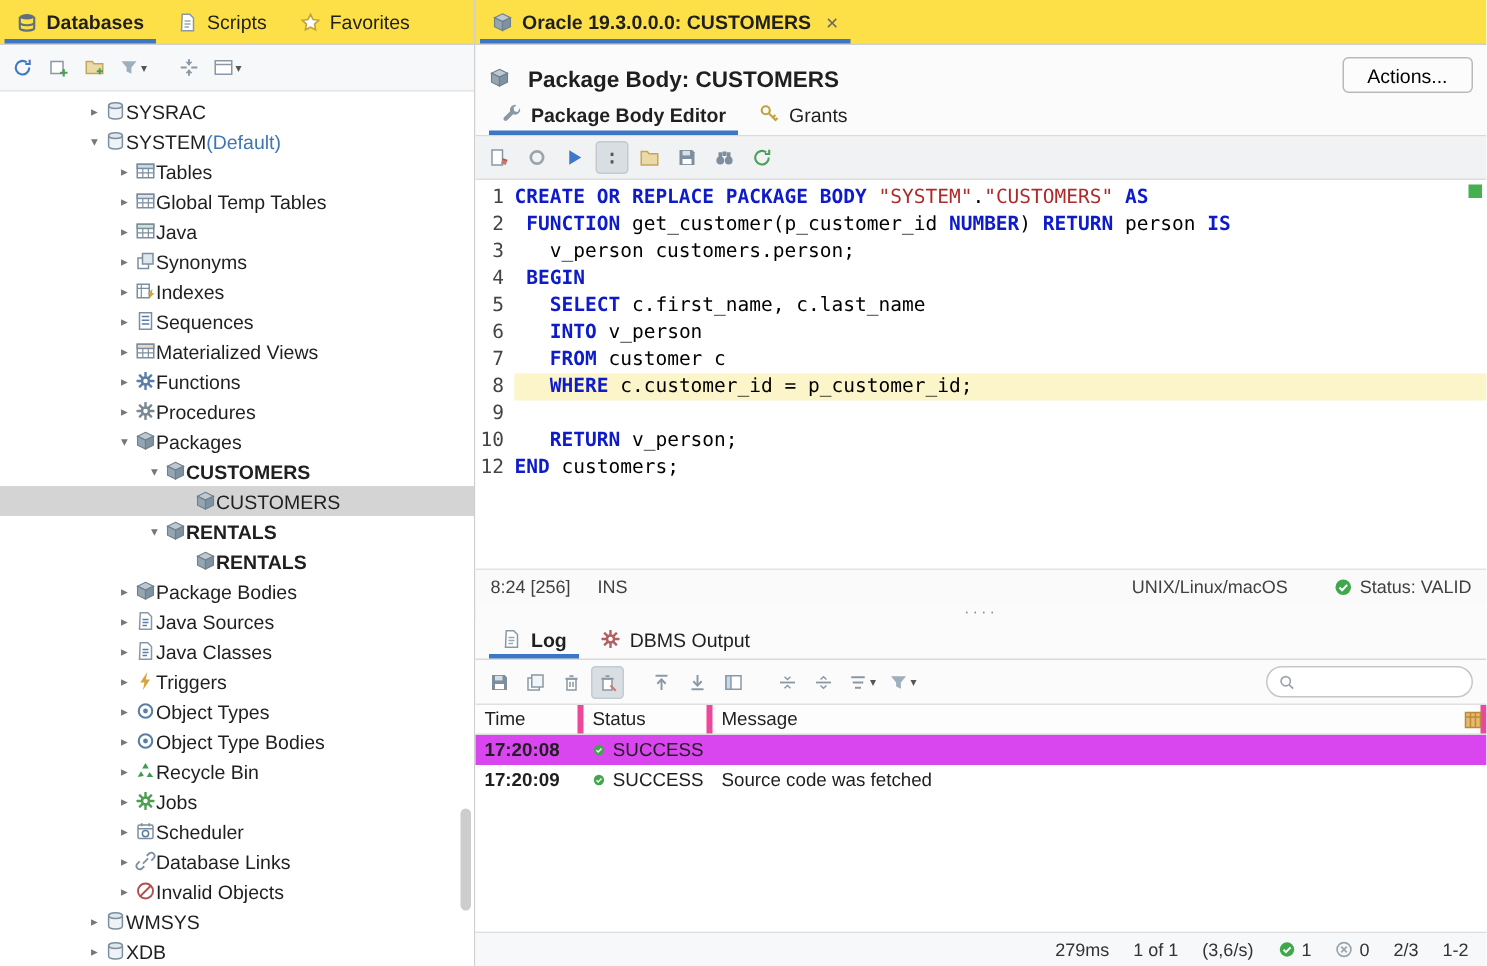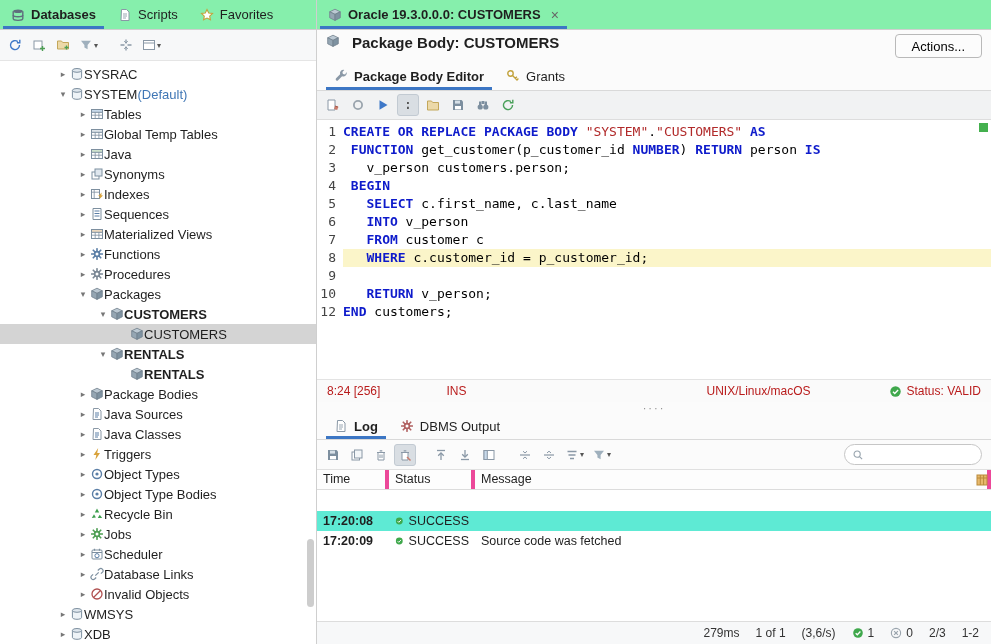--- a/index.html
+++ b/index.html
@@ -1,21 +1,21 @@
 <!DOCTYPE html>
 <html><head>
 <meta charset="utf-8">
 <style>
   * { box-sizing: border-box; margin: 0; padding: 0; }
   html,body { width: 991px; height: 644px; overflow: hidden; }
   body { font-family: "Liberation Sans", sans-serif; font-size: 13px; color: #1f1f1f; background: #fff; }
   .app { width: 991px; height: 644px; display: flex; flex-direction: column; }
 
   
-  .topbar { height: 30px; flex: none; display: flex; background: #86efac; border-bottom: 1px solid #cfcfcf; }
+  .topbar { height: 30px; flex: none; display: flex; background: #fde047; border-bottom: 1px solid #cfcfcf; }
   .topbar-left { width: 317px; flex: none; display: flex; border-right: 1px solid #cfcfcf; }
   .top-tab, .editor-tab { display: flex; align-items: center; gap: 6px; padding: 0 11px; position: relative; white-space: nowrap; cursor: default; }
   .top-tab.selected, .editor-tab { font-weight: 700; }
   .top-tab.selected::after, .editor-tab::after { content: ""; position: absolute; left: 3px; right: 3px; bottom: 0; height: 3px; background: #3c76c4; }
   .tab-close { font-weight: 400; color: #666; margin-left: 4px; font-size: 14px; }
   .ticon { display: inline-flex; width: 14px; height: 14px; }
 
   
   .content { flex: 1; display: flex; min-height: 0; }
 
@@ -31,21 +31,21 @@
   .tree { flex: 1; position: relative; padding-top: 3px; overflow: hidden; }
   .tree-row { height: 20px; display: flex; align-items: center; white-space: nowrap; }
   .tree-row.selected { background: #d4d4d4; }
   .chev { width: 14px; flex: none; text-align: center; font-size: 9px; color: #777; }
   .tree-label.bold { font-weight: 700; }
   .suffix { color: #3f76b5; }
   .tree-scroll { position: absolute; right: 2px; top: 478px; width: 7px; height: 68px; background: #cdcdcd; border-radius: 4px; }
 
   
   .main { flex: 1; min-width: 0; display: flex; flex-direction: column; background: #fbfbfb; }
-  .main-header { height: 32px; flex: none; display: flex; align-items: flex-start; padding: 4px 6px 0 9px; }
+  .main-header { height: 32px; flex: none; display: flex; align-items: flex-end; padding: 4px 6px 0 9px; }
   .main-title { font-size: 15px; font-weight: 700; margin-left: 9px; }
   .actions-btn { margin-left: auto; margin-right: 3px; height: 24px; padding: 0 16px; background: #fcfcfc; border: 1px solid #b9b9b9; border-radius: 4px; font-size: 13px; font-family: inherit; }
   .breadcrumb { height: 21px; line-height: 21px; padding-left: 10px; color: #4a7ab8; font-size: 12.5px; flex: none; white-space: nowrap; }
 
   .main-tabs, .log-tabs { height: 29px; flex: none; display: flex; padding-left: 6px; border-bottom: 1px solid #d9d9d9; }
   .log-tabs { height: 27px; background: #fbfbfb; }
   .main-tab { display: flex; align-items: center; gap: 6px; padding: 0 11px; position: relative; }
   .main-tab.selected { font-weight: 700; }
   .main-tab.selected::after { content: ""; position: absolute; left: 3px; right: 3px; bottom: 0; height: 3px; background: #3c76c4; }
 
@@ -54,41 +54,41 @@
   .code-area { height: 260px; flex: none; background: #fff; position: relative; font-family: "DejaVu Sans Mono", monospace; font-size: 13px; line-height: 18px; border-bottom: 1px solid #e3e3e3; padding-top: 3px; }
   .code-line { display: flex; height: 18px; }
   .lineno { width: 26px; flex: none; text-align: right; padding-right: 7px; color: #444; }
   .line-text { white-space: pre; flex: 1; }
   .code-line.current .line-text { background: #fbf5c9; }
   .tok-k { color: #0e1bcb; font-weight: 700; }
   .tok-s { color: #b12a2a; }
   .tok-p { color: #000; }
   .stripe { position: absolute; top: 3px; right: 3px; width: 9px; height: 9px; background: #44b04e; }
 
-  .editor-status { height: 22px; flex: none; display: flex; align-items: center; background: #fafafa; font-size: 12px; padding: 0 10px; color: #b91c1c; gap: 48px; }
+  .editor-status { height: 22px; flex: none; display: flex; align-items: center; background: #fafafa; font-size: 12px; padding: 0 10px; color: #404040; }
   .es-ins { margin-left: 18px; }
   .es-lineend { margin-left: auto; }
   .es-valid { margin-left: 30px; display: flex; align-items: center; gap: 5px; }
   .es-valid svg { width: 13px; height: 13px; }
 
   .splitter { height: 11px; flex: none; display: flex; align-items: center; justify-content: center; color: #8f8f8f; font-size: 11px; letter-spacing: 2px; }
 
   .log-toolbar { height: 29px; flex: none; display: flex; align-items: center; gap: 2px; padding: 0 5px; background: #fbfbfb; }
   .search-box { margin-left: auto; margin-right: 4px; width: 138px; height: 21px; border: 1px solid #c6c6c6; border-radius: 11px; background: #fff; display: flex; align-items: center; padding: 0 7px; gap: 4px; }
   .search-box input { border: none; outline: none; flex: 1; min-width: 0; font-size: 12px; font-family: inherit; background: transparent; }
 
   .log-table { flex: 1; min-height: 0; background: #fff; border-top: 1px solid #e0e0e0; font-size: 12.5px; position: relative; }
   .lt-header { height: 20px; display: flex; border-bottom: 1px solid #dcdcdc; background: #fdfdfd; }
   .lt-h { padding: 2px 6px; border-right: 4px solid #ec4899; }
   .lt-h.time { width: 72px; flex: none; }
   .lt-h.status { width: 86px; flex: none; }
   .lt-h.msg { flex: 1; }
   .hdr-gear { position: absolute; right: 2px; top: 3px; width: 14px; height: 14px; }
   .lt-row { height: 20px; display: flex; align-items: center; }
-  .lt-row.hl { background: #5eead4; margin-top: 21px; }
+  .lt-row.hl { background: #d946ef; }
   .c-time { width: 72px; flex: none; padding: 0 6px; font-weight: 700; }
   .c-status { width: 86px; flex: none; padding: 0 6px; display: flex; align-items: center; gap: 5px; text-align: center; }
   .c-status svg { width: 12px; height: 12px; }
   .c-msg { flex: 1; padding: 0 6px; white-space: nowrap; }
 
   .bottom-status { height: 23px; flex: none; border-top: 1px solid #ddd; background: #f7f8f9; display: flex; align-items: center; justify-content: flex-end; gap: 16px; padding: 0 12px; font-size: 12px; color: #333; }
   .bs-pair { display: flex; align-items: center; gap: 4px; }
   .bs-pair svg { width: 12px; height: 12px; }
 </style>
 </head>

